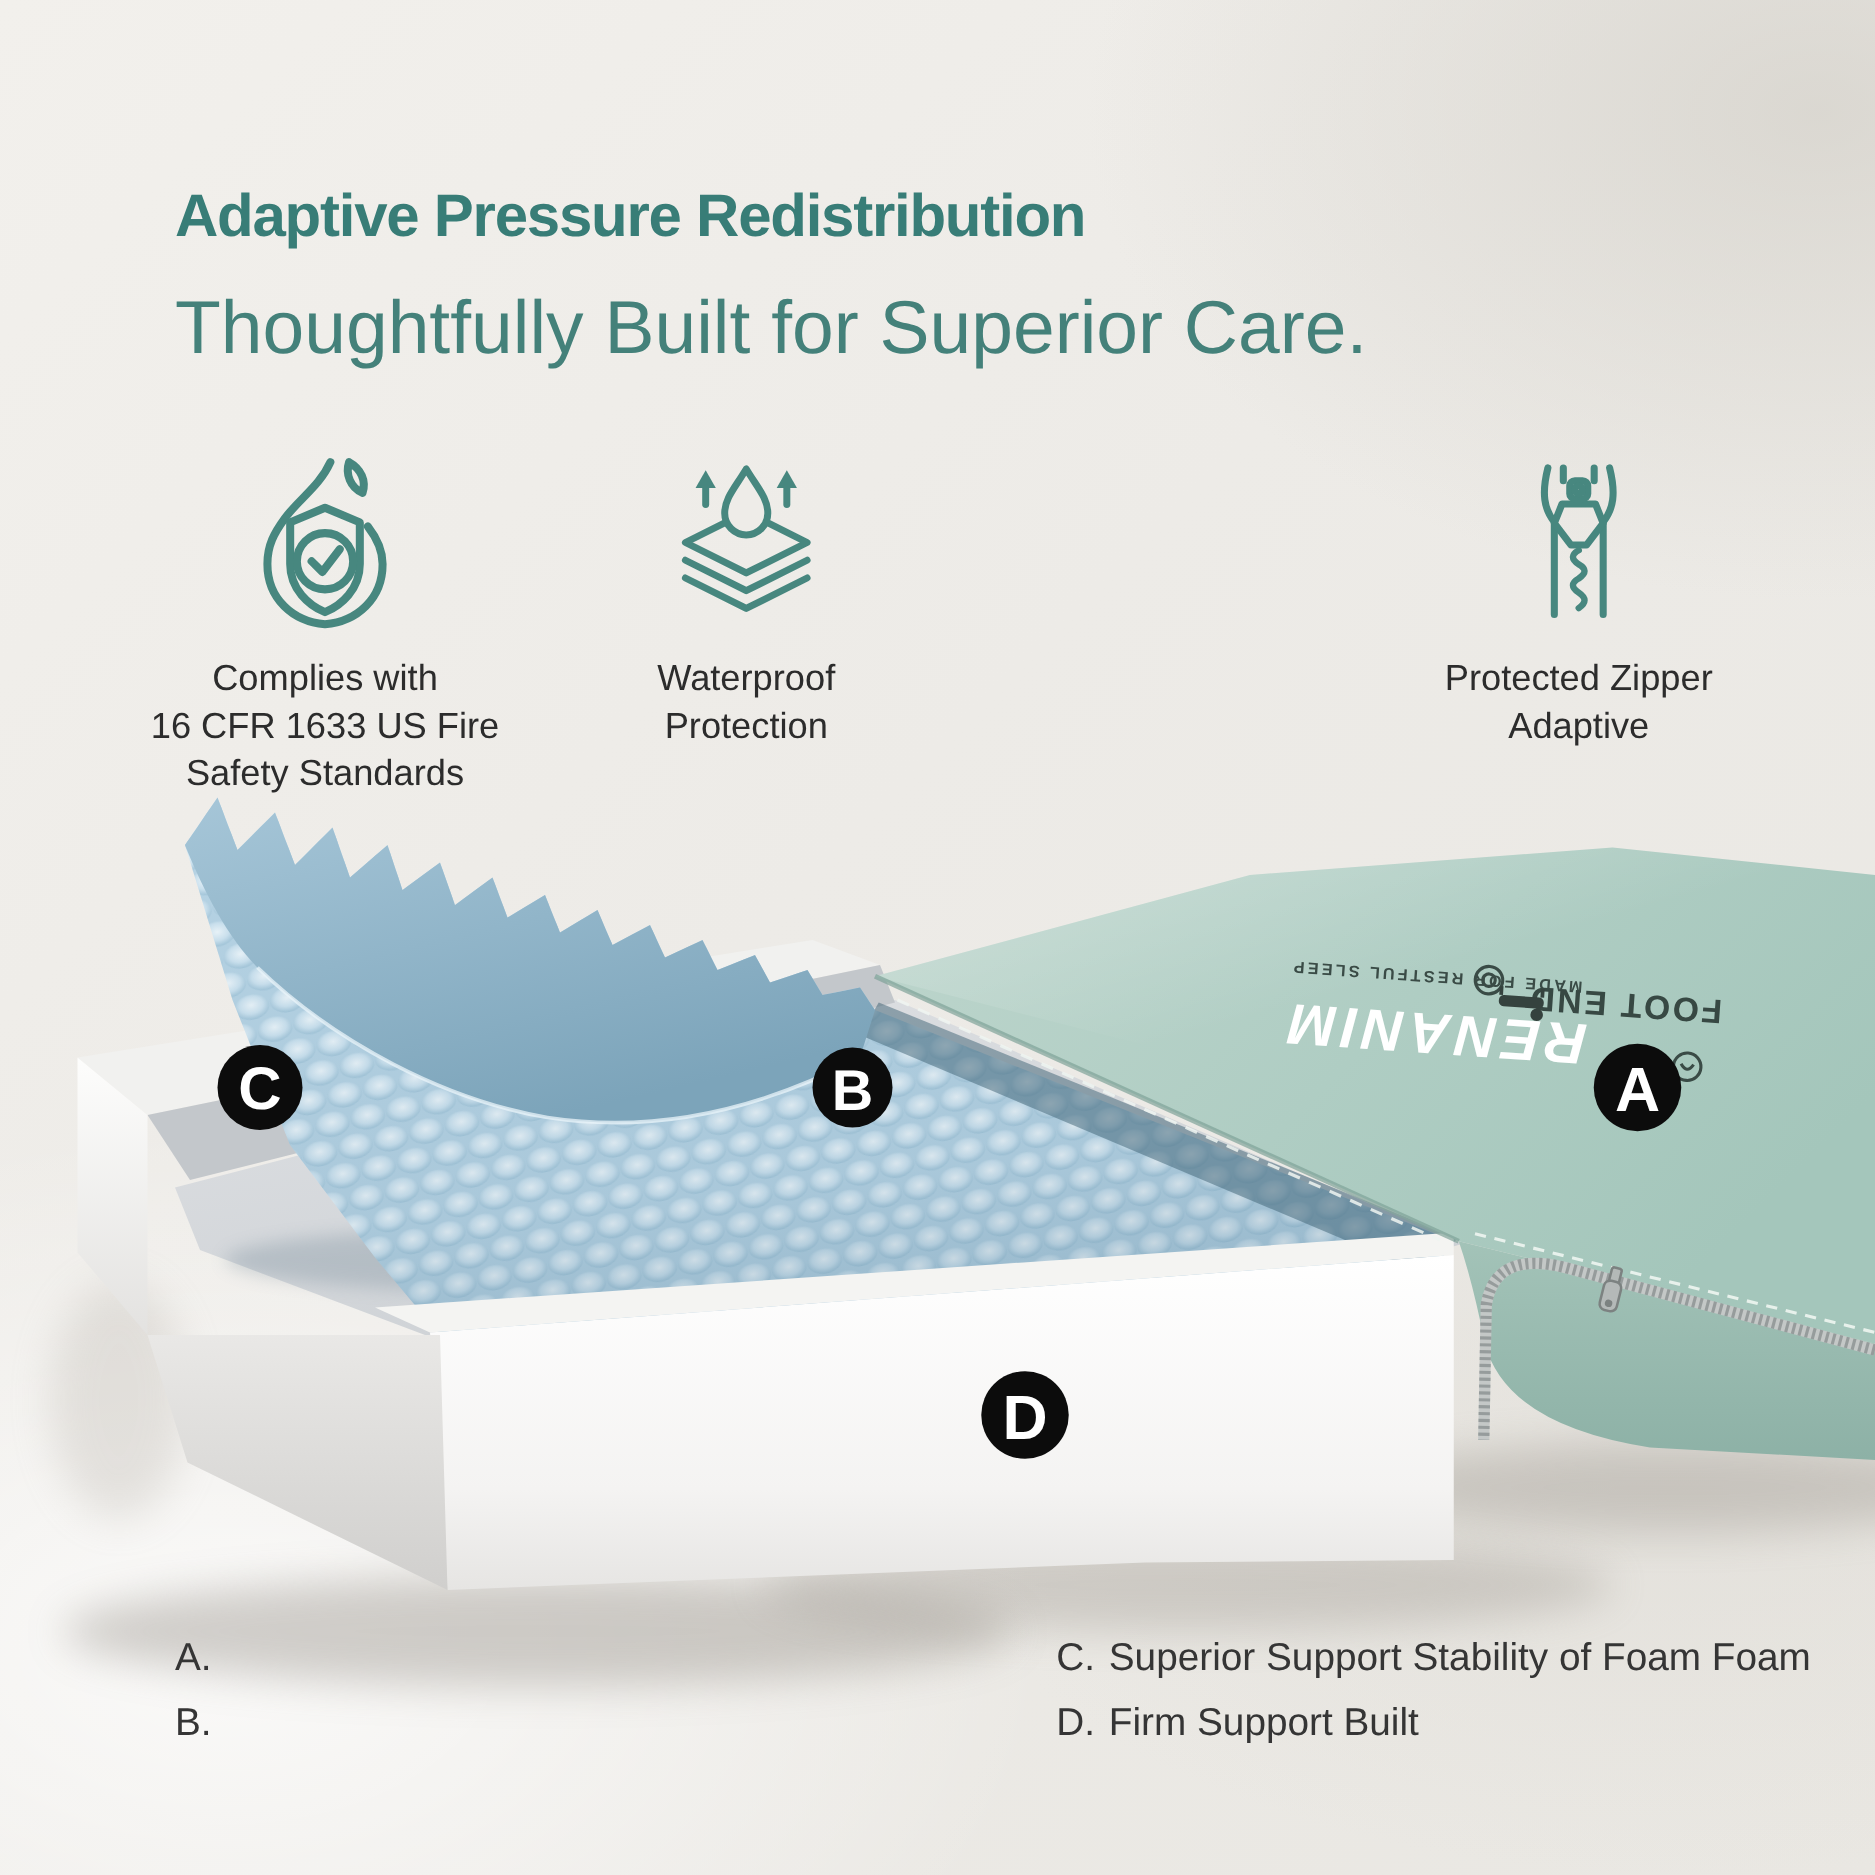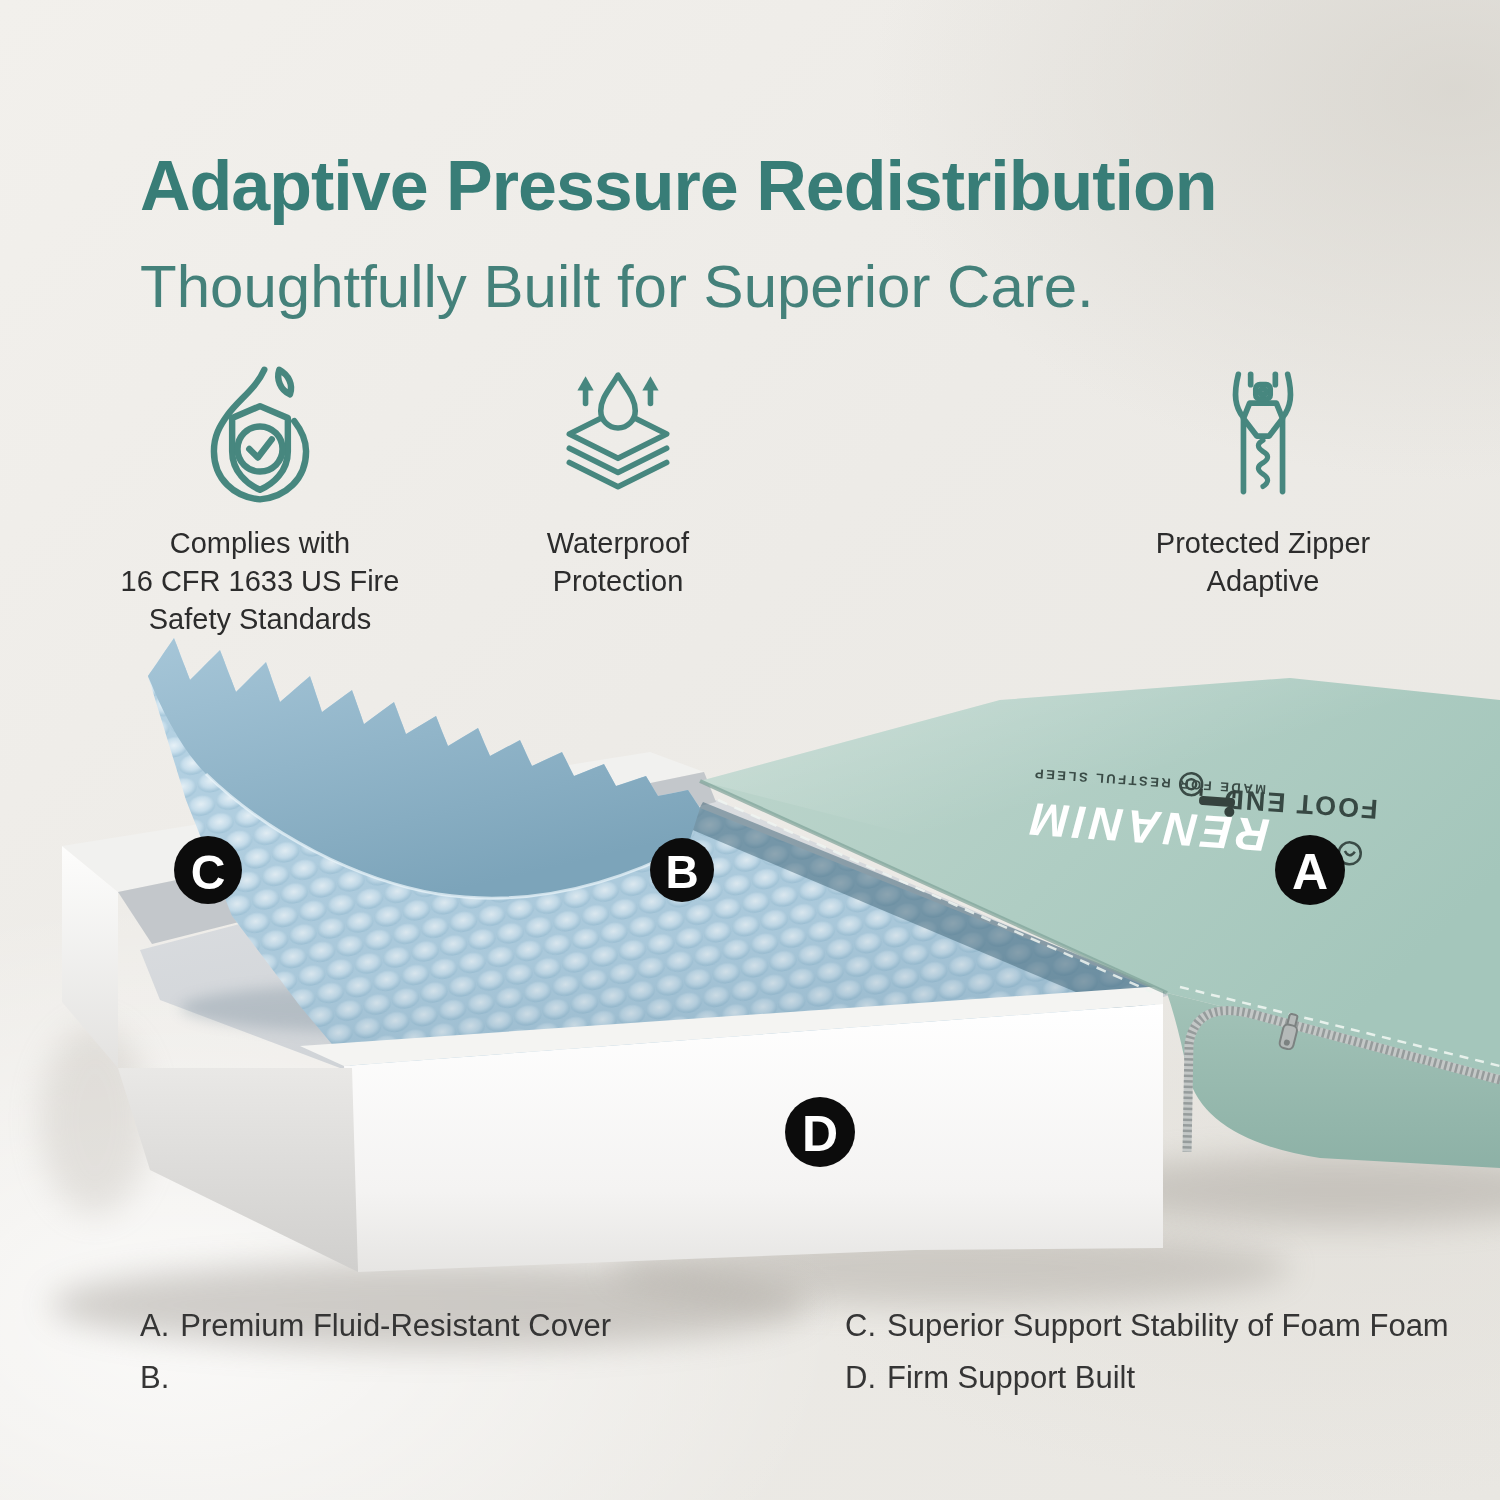--- a/index.html
+++ b/index.html
@@ -7,25 +7,25 @@
     position:relative;width:1500px;height:1500px;overflow:hidden;
     font-family:"Liberation Sans",sans-serif;
     background:
       radial-gradient(1100px 700px at 12% 88%, rgba(255,255,255,.75), rgba(255,255,255,0) 60%),
       radial-gradient(900px 600px at 97% 6%, rgba(214,211,204,.8), rgba(214,211,204,0) 65%),
       radial-gradient(1000px 500px at 90% 80%, rgba(222,219,213,.55), rgba(222,219,213,0) 60%),
       linear-gradient(135deg,#f2f0ec 0%,#edebe7 45%,#e9e7e2 100%);
   }
   
   .hdr{position:absolute;left:140px;top:146px;}
-  .hdr h1{margin:0;font-size:70px;font-weight:700;letter-spacing:-1px;color:#387d77;}
+  .hdr h1{margin:0;font-size:48px;font-weight:700;letter-spacing:-1px;color:#387d77;}
   .hdr h2{margin:26px 0 0 0;font-size:60px;font-weight:400;color:#44817a;}
   
   .feature{position:absolute;top:356px;width:320px;text-align:center;}
-  .f1{left:100px}.f2{left:458px}.f3{left:755px}.f4{left:1103px}
+  .f1{left:100px}.f2{left:437px}.f3{left:755px}.f4{left:1103px}
   .icon-box{height:156px;display:flex;align-items:center;justify-content:center;}
   .icon-box svg{display:block;}
   .caption{margin-top:12px;font-size:29px;line-height:38px;color:#2c2c2c;white-space:pre-line;}
   
   .scene{position:absolute;left:0;top:0;width:1500px;height:1500px;}
   .badge-letter{font-family:"Liberation Sans",sans-serif;font-weight:800;fill:#ffffff;}
   
   .legend-col{position:absolute;top:1308px;}
   .lg-left{left:140px;width:680px;}
   .lg-right{left:845px;width:620px;}
@@ -235,24 +235,20 @@
     </g>
     <g>
       <circle cx="820" cy="1132" r="35" fill="#0c0c0c"></circle>
       <text class="badge-letter" x="820" y="1134" font-size="50" text-anchor="middle" dominant-baseline="central">D</text>
     </g>
   </svg>
 
   <div class="legend-col lg-left">
     <div class="legend-item">
       <span class="legend-letter">A.</span>
-      <div>
-        <div class="legend-text">Premium Fluid-Resistant Cover</div>
-
-      </div>
     </div>
     <div class="legend-item">
       <span class="legend-letter">B.</span>
       <div>
       </div>
     </div>
   </div>
   <div class="legend-col lg-right">
     <div class="legend-item">
       <span class="legend-letter">C.</span>

